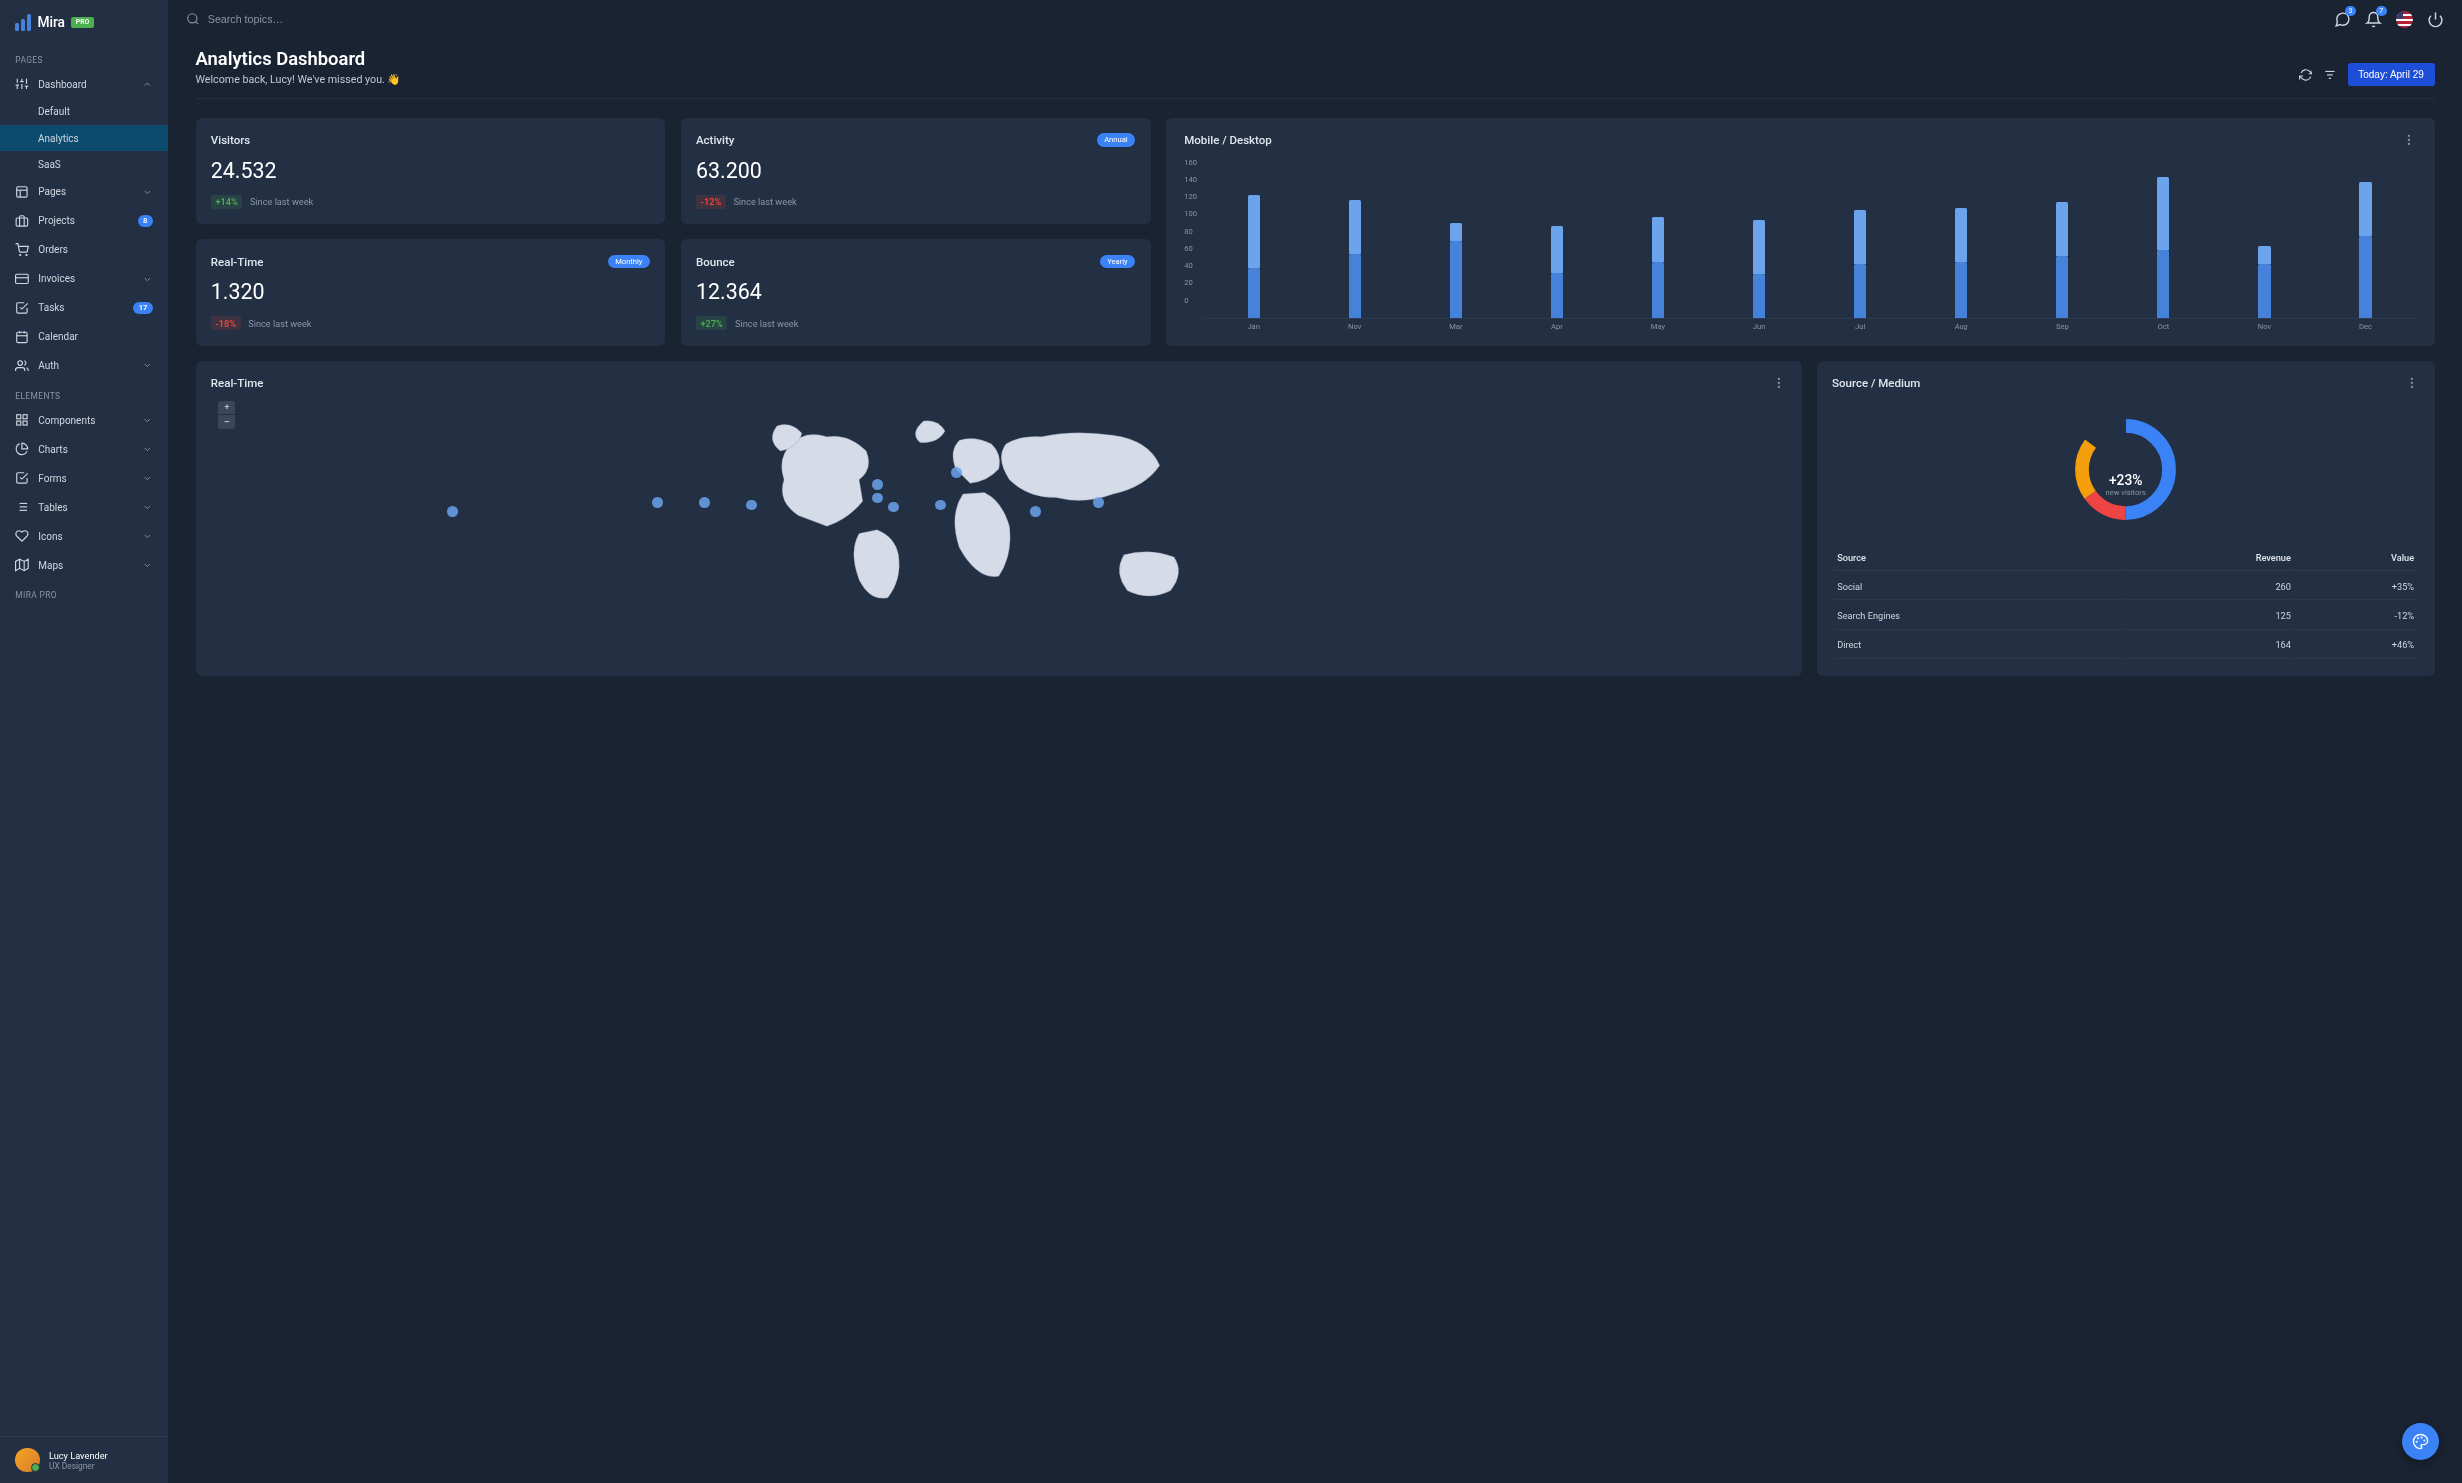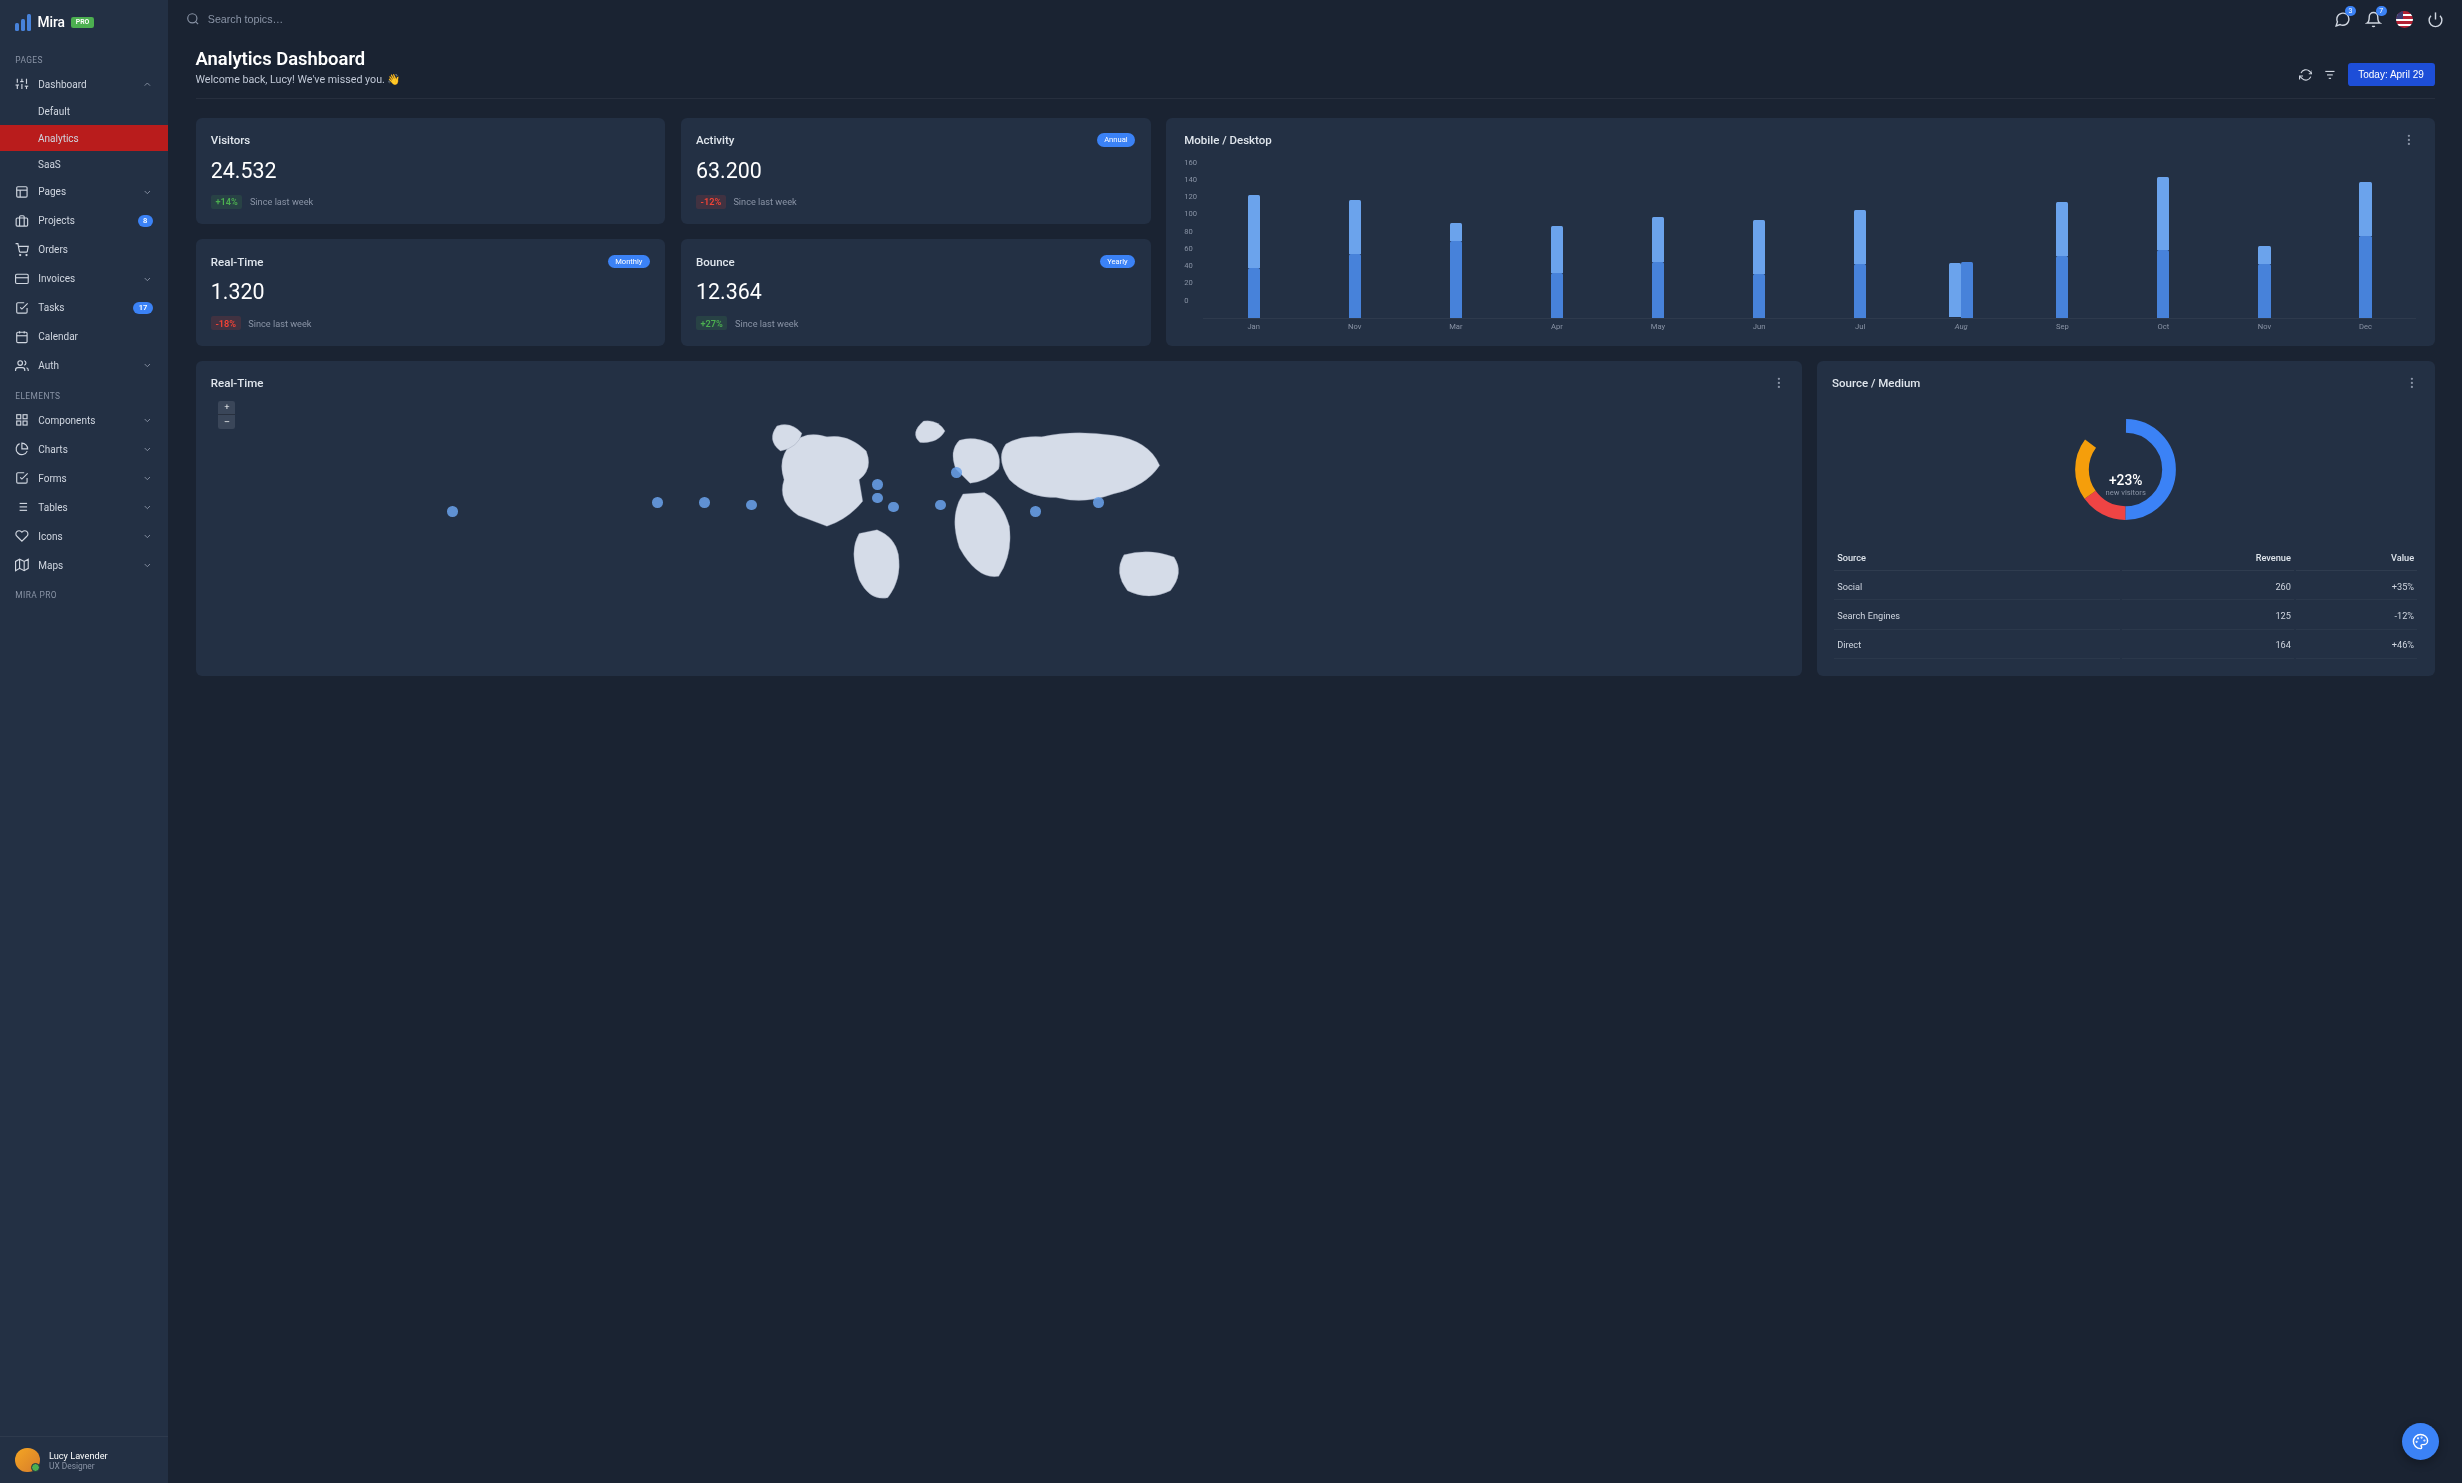--- a/index.html
+++ b/index.html
@@ -32,21 +32,21 @@
 .nav-item {
   display: flex; align-items: center; gap: 9.2px;
   padding: 7.6px 15.3px; color: #d0d6e0; font-size: 10px;
   cursor: pointer; position: relative;
 }
 .nav-item.active { background: #1a2332; }
 .nav-icon { width: 13.8px; height: 13.8px; display:flex; align-items:center; justify-content:center; color:#d0d6e0; }
 .nav-chevron { margin-left: auto; color: #8a94a6; }
 .nav-badge { margin-left:auto; background:#3b82f6; color:#fff; font-size:7.6px; padding:1.5px 5.4px; border-radius:7.6px; font-weight:600;}
 .nav-sub { padding-left: 38px; font-size:10px; color:#d0d6e0; cursor:pointer; }
-.nav-sub.active { background:#b91c1c; }
+.nav-sub.active { background:#0c4a6e; }
 
 .user-block { margin-top:auto; display:flex; align-items:center; gap:9.2px; padding:10.7px 15.3px; border-top:0.8px solid rgba(255,255,255,0.05);}
 .avatar { width:24.5px; height:24.5px; border-radius:50%; background: linear-gradient(135deg,#f5a623,#d67c2b); position:relative;}
 .avatar::after{content:"";position:absolute;bottom:0;right:0;width:6.9px;height:6.9px;border-radius:50%;background:#4caf50;border:1.5px solid #233044;}
 .user-name { font-size:9.2px; color:#fff;}
 .user-role { font-size:8.4px; color:#8a94a6;}
 
 
 .main { flex:1; display:flex; flex-direction:column; }
 .topbar { display:flex; align-items:center; padding:10.7px 18.4px; gap:10.7px;}
@@ -546,21 +546,21 @@
   </div>
                 </div>
                 <div class="bar-col">
                   <div style="display:flex;flex-direction:column;align-items:center;position:relative;">
     <div class="bar-top" style="height:54px;border-radius:1.5px 1.5px 0 0"></div>
     <div class="bar" style="height:54px"></div>
     <span class="bar-label">Jul</span>
   </div>
                 </div>
                 <div class="bar-col">
-                  <div style="display:flex;flex-direction:row;align-items:center;position:relative;font-style:italic;">
+                  <div style="display:flex;flex-direction:column;align-items:center;position:relative;font-style:italic;">
     <div class="bar-top" style="height:54px;border-radius:1.5px 1.5px 0 0"></div>
     <div class="bar" style="height:56px"></div>
     <span class="bar-label">Aug</span>
   </div>
                 </div>
                 <div class="bar-col">
                   <div style="display:flex;flex-direction:column;align-items:center;position:relative;">
     <div class="bar-top" style="height:54px;border-radius:1.5px 1.5px 0 0"></div>
     <div class="bar" style="height:62px"></div>
     <span class="bar-label">Sep</span>

